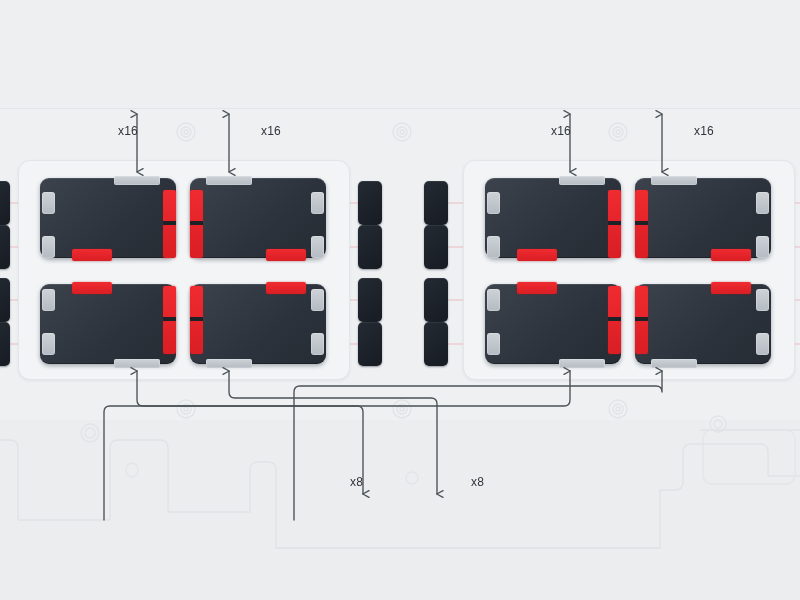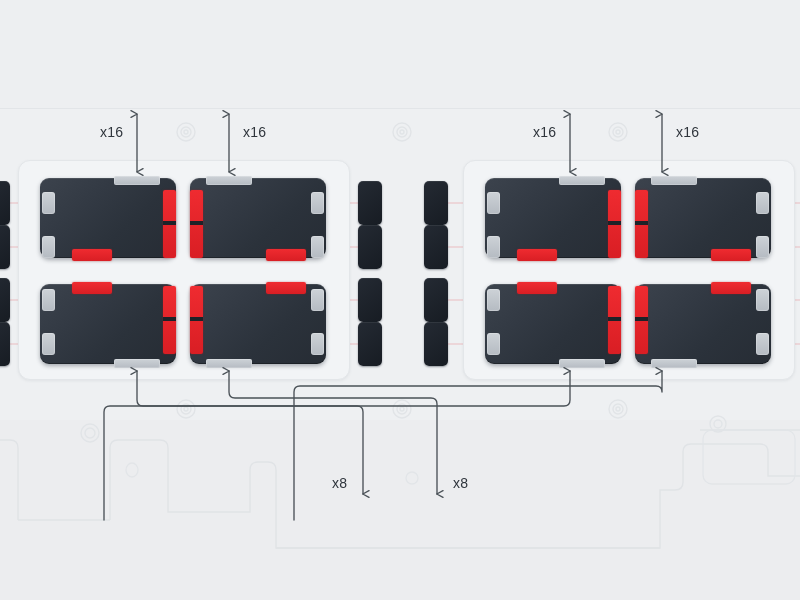--- a/index.html
+++ b/index.html
@@ -56,22 +56,22 @@
   .red-notch{position:absolute;background:#1d2228;}
 
   
   .mem{
     position:absolute;width:24px;height:44px;border-radius:5px;
     background:linear-gradient(140deg,#242a33,#171c23);
     box-shadow:0 1px 2px rgba(35,42,54,.45),inset 0 1px 0 rgba(255,255,255,.07);
   }
 
   
-  .lab{position:absolute;font-size:14px;color:#2f353c;letter-spacing:.2px;
-       white-space:nowrap;}
+  .lab{position:absolute;font-size:12px;color:#2f353c;letter-spacing:.2px;
+       white-space:nowrap;margin-left:18px;}
 </style>
 </head>
 <body>
 
 <div id="stage">
 
   <div class="band band-top"></div>
   <div class="band band-mid"></div>
   <div class="band band-bot"></div>
 

